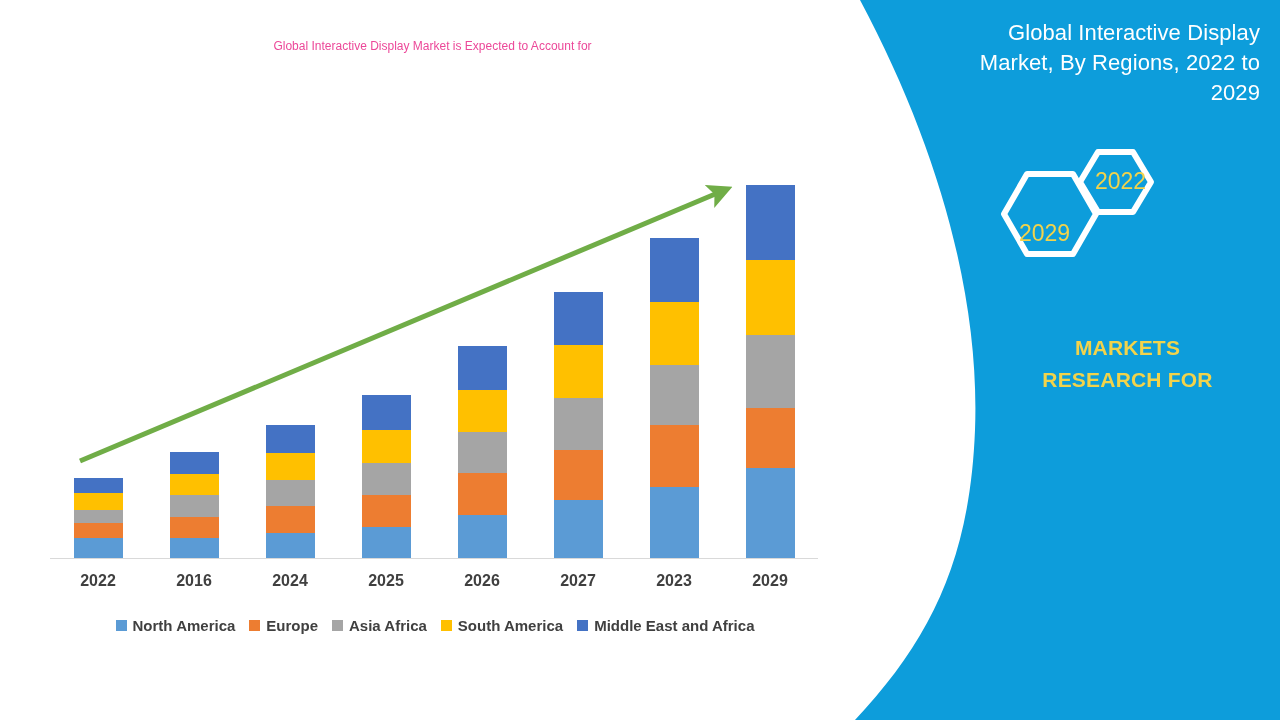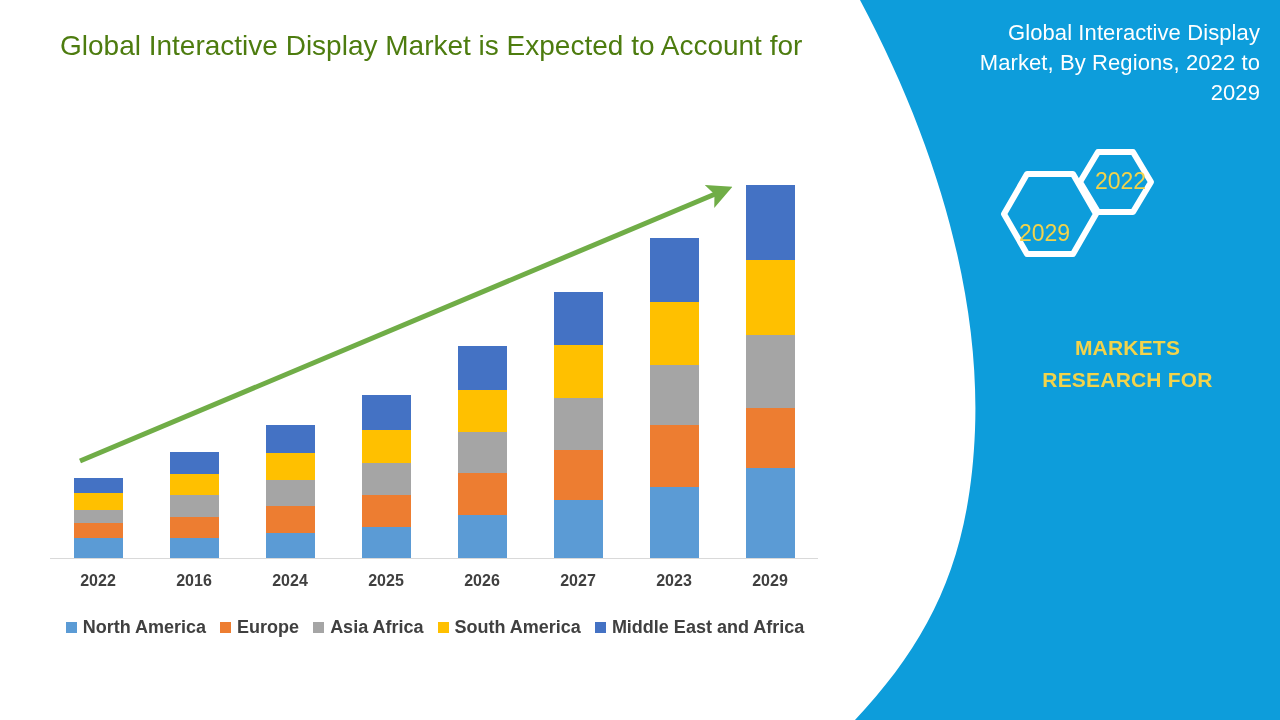--- a/index.html
+++ b/index.html
@@ -57,22 +57,23 @@
     line-height: 32px;
     font-weight: bold;
     letter-spacing: .2px;
   }
 
   
   .chart-title {
     position: absolute;
     top: 30px; left: 60px;
     width: 745px;
-    color: #4d7c0f;
-    font-size: 28px;
+    text-align: center;
+    color: #ec4899;
+    font-size: 12px;
     line-height: 32px;
     font-weight: 400;
   }
   .chart-title span { display: block; }
   .axis-line {
     position: absolute;
     left: 50px; top: 558px;
     width: 768px; height: 1px;
     background: #D9D9D9;
   }
@@ -130,21 +131,21 @@
     width: 790px;
     display: flex;
     justify-content: center;
     align-items: center;
     gap: 14px;
   }
   .legend-item { display: flex; align-items: center; gap: 6px; }
   .legend-swatch { width: 11px; height: 11px; display: block; }
   .legend-text {
     color: #404040;
-    font-size: 18px;
+    font-size: 15px;
     font-weight: bold;
     white-space: nowrap;
   }
 </style>
 </head>
 <body>
 
 <div id="root">
 
   <div class="blue-panel">

